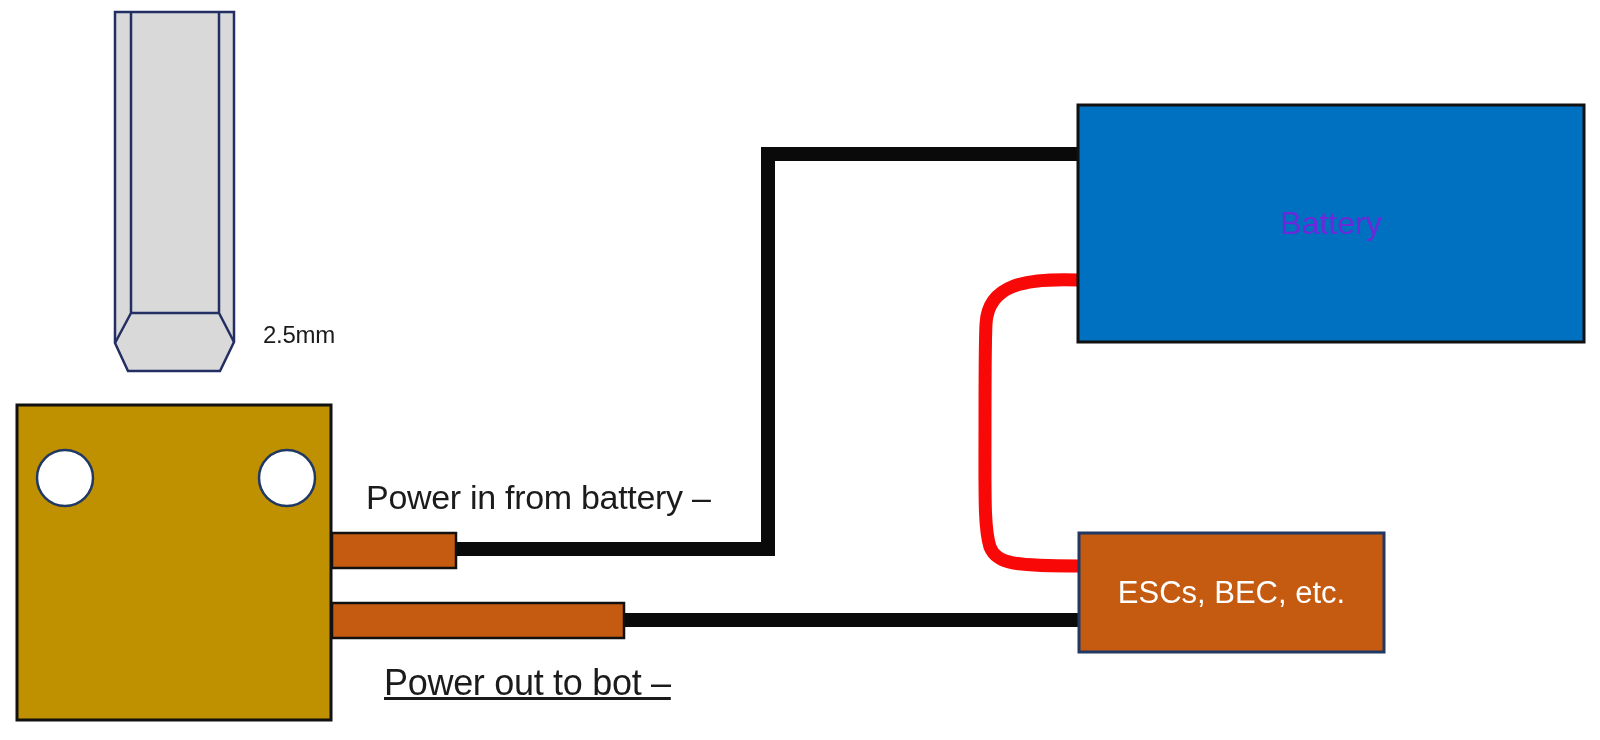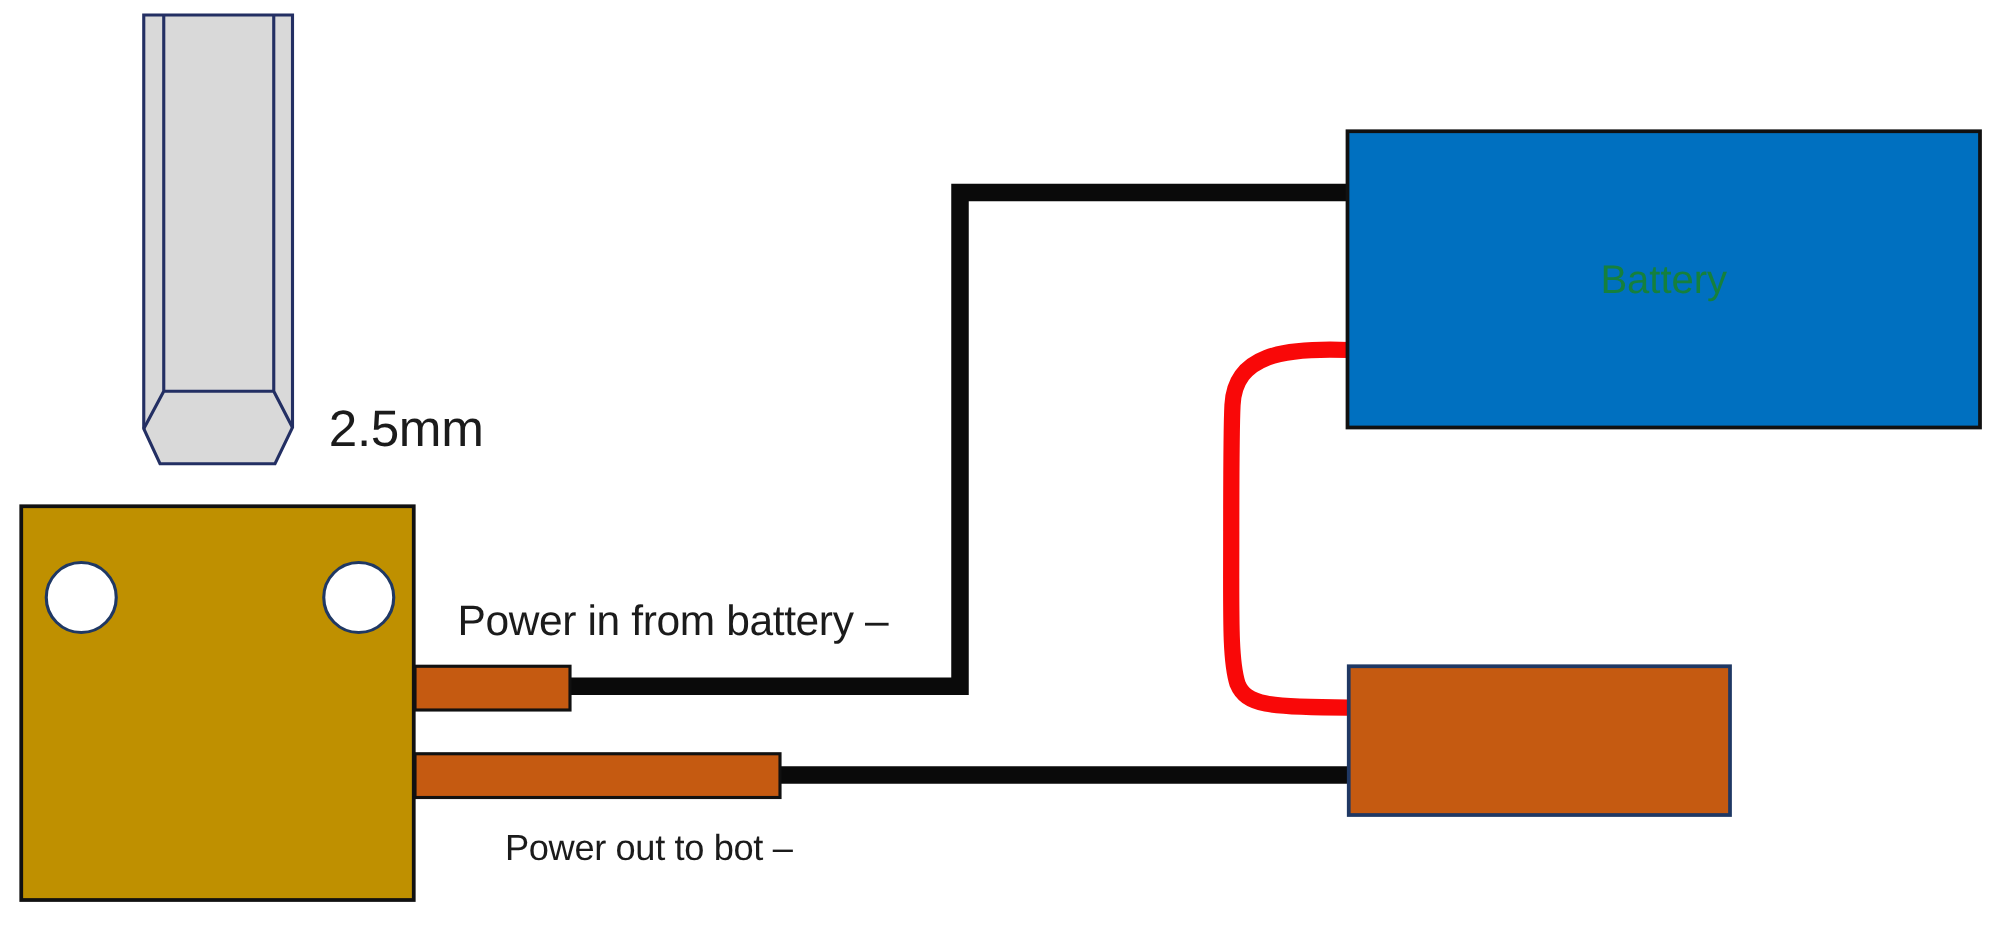--- a/index.html
+++ b/index.html
@@ -16,22 +16,22 @@
     left: 0; top: 0;
     width: 1600px; height: 740px;
   }
   .floating-label {
     position: absolute;
     white-space: nowrap;
     line-height: 1;
     letter-spacing: -0.3px;
   }
   .label-power-in  { left: 366px; top: 480px; font-size: 34px; }
-  .label-power-out { left: 404px; top: 665px; font-size: 29px; }
-  .label-hex-size  { left: 263px; top: 323px; font-size: 41px; }
+  .label-power-out { left: 384px; top: 665px; font-size: 36px; text-decoration: underline; }
+  .label-hex-size  { left: 263px; top: 323px; font-size: 24px; }
   .box-label-wrap {
     position: absolute;
     display: flex;
     align-items: center;
     justify-content: center;
     pointer-events: none;
   }
   .battery-label-wrap { left: 1078px; top: 105px; width: 506px; height: 237px; }
   .esc-label-wrap     { left: 1079px; top: 533px; width: 305px; height: 119px; }
   .battery-label-wrap .box-label { font-size: 32px; }
@@ -68,17 +68,20 @@
     <rect x="1079" y="533" width="305" height="119" stroke-width="3" fill="#C55A11" stroke="#1F3864"></rect>
   </svg>
 
   <div class="floating-label label-hex-size" style="color: rgb(27, 27, 27);">2.5mm</div>
 
   <div class="floating-label label-power-in" style="color: rgb(27, 27, 27);">Power in from battery –</div>
 
   <div class="floating-label label-power-out" style="color: rgb(27, 27, 27);">Power out to bot –</div>
 
   <div class="box-label-wrap battery-label-wrap">
-    <span class="box-label" style="color: #15803d;">Battery</span>
+    <span class="box-label" style="color: #6d28d9;">Battery</span>
   </div>
 
+  <div class="box-label-wrap esc-label-wrap">
+    <span class="box-label" style="color: rgb(255, 255, 255);">ESCs, BEC, etc.</span>
+  </div>
 
 </div>
 
 </body></html>

